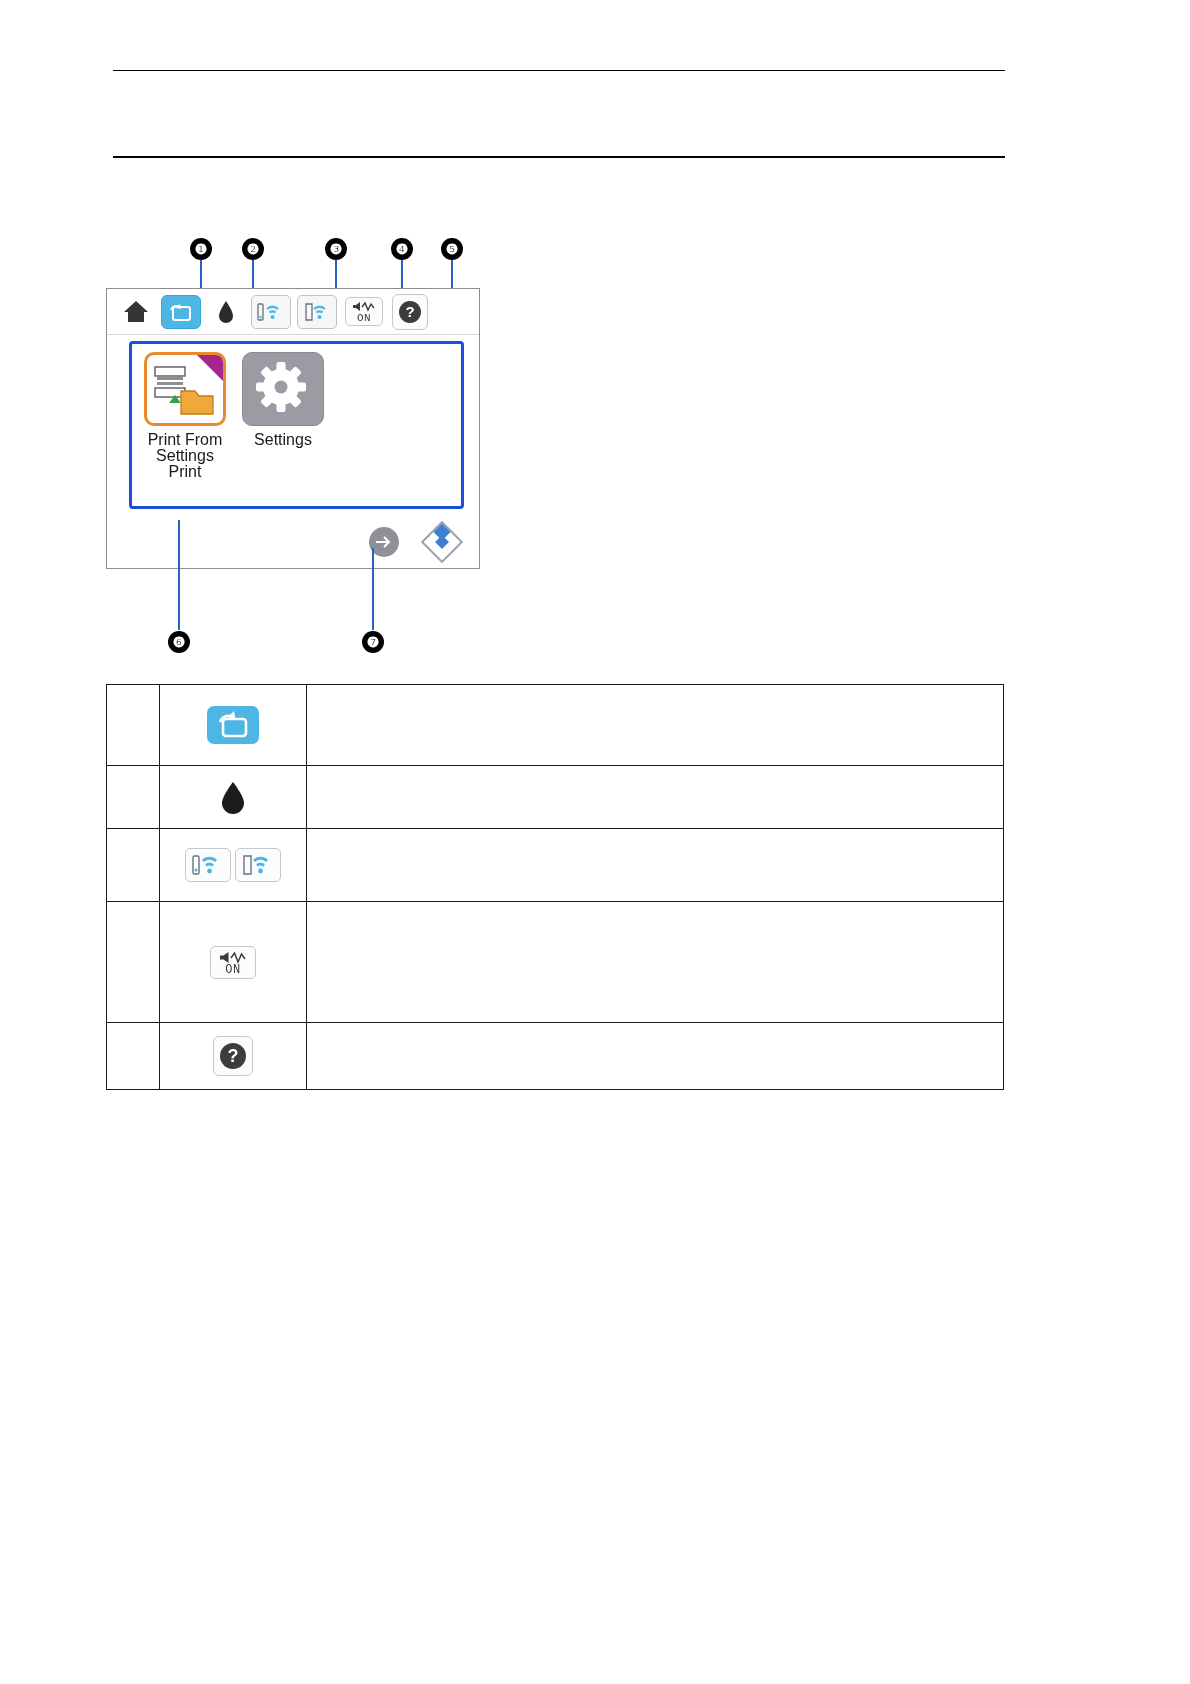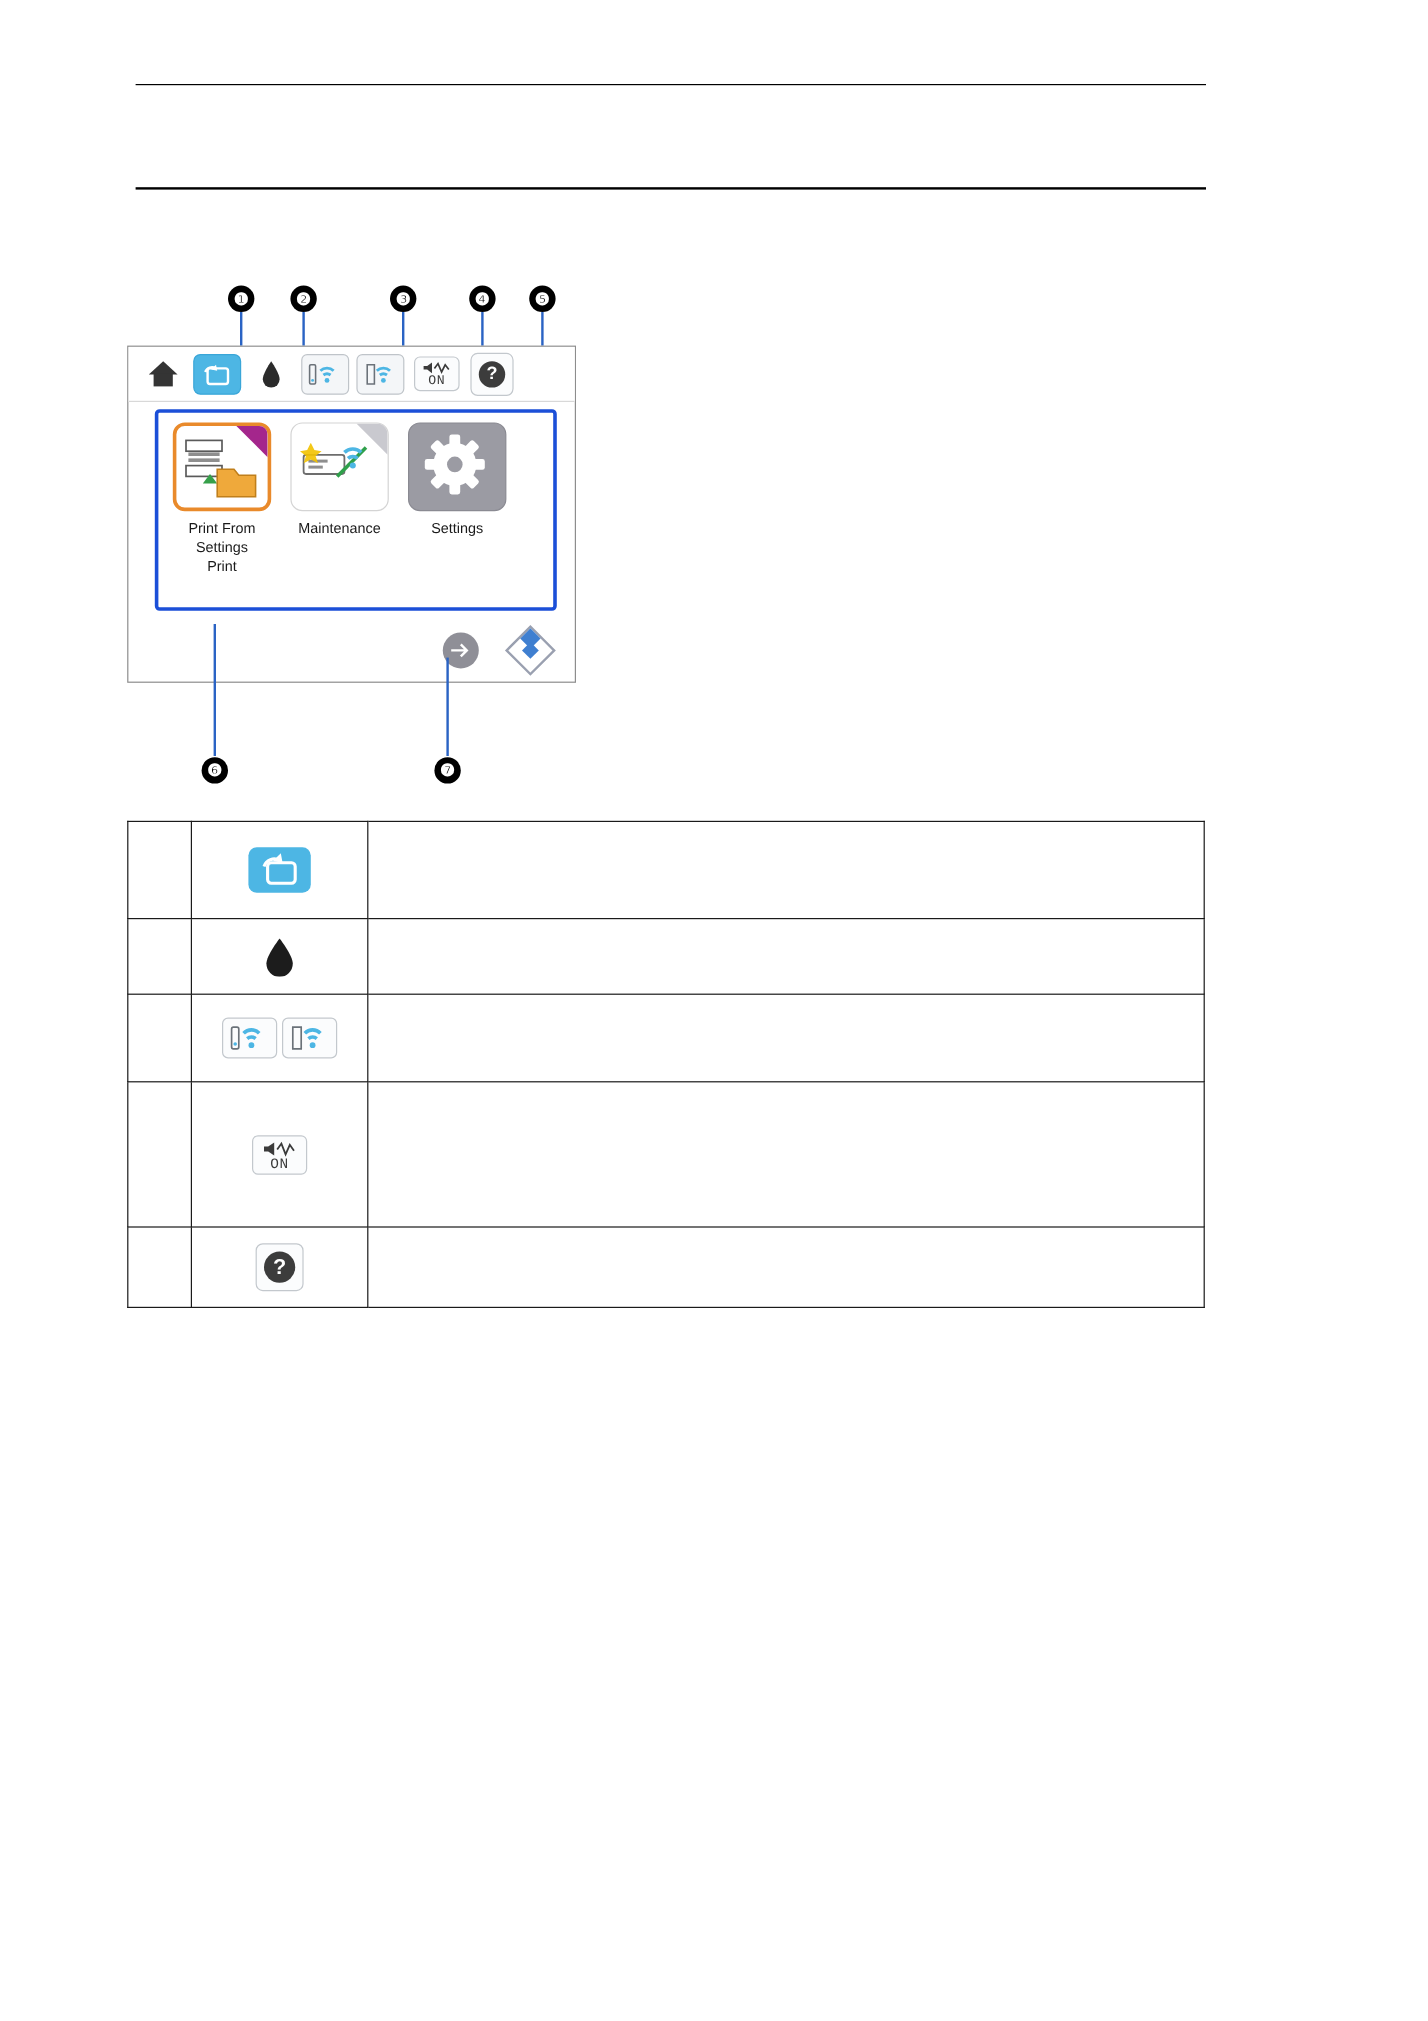--- a/index.html
+++ b/index.html
@@ -152,21 +152,21 @@
     right: 0; top: 0;
     width: 0; height: 0;
     border-top: 26px solid #a4268c;
     border-left: 26px solid transparent;
   }
   .corner.gray {
     border-top-color: #c9c9cf;
   }
   .tile-label {
     margin-top: 6px;
-    font-size: 12px;
+    font-size: 16px;
     line-height: 16px;
     text-align: center;
     color: #1a1a1a;
     font-family: "Liberation Sans", sans-serif;
   }
 
   .lcd-bottom {
     position: absolute;
     left: 0;
     bottom: 0;
@@ -372,36 +372,20 @@
             <path d="M34 36 h14 l4 5 h14 v18 h-32 z" fill="#efa93b" stroke="#c07f1b" stroke-width="1.3"></path>
           </svg>
         </div>
         <div class="tile-label">
           <span>Print From</span><br>
           <span>Settings</span><br>
           <span>Print</span>
         </div>
       </div>
 
-      <div class="tile">
-        <div class="tile-img plain">
-          <div class="corner gray"></div>
-          <svg width="76" height="68" viewBox="0 0 76 68">
-            <rect x="10" y="26" width="34" height="16" rx="2" fill="#ffffff" stroke="#6d6d6d" stroke-width="1.5"></rect>
-            <rect x="14" y="30" width="16" height="2.5" fill="#8e8e8e"></rect>
-            <rect x="14" y="35" width="12" height="2.5" fill="#8e8e8e"></rect>
-            <path d="M16 16 l3 6 l6 1 l-5 4 l2 6 l-6 -3 l-6 3 l2 -6 l-5 -4 l6 -1 z" fill="#f2c200" opacity="0.9"></path>
-            <path d="M38 44 L62 20" stroke="#2fa04a" stroke-width="3"></path>
-            <path d="M44 24 a10 10 0 0 1 14 0" fill="none" stroke="#4db6e4" stroke-width="3"></path>
-            <path d="M47 29 a6 6 0 0 1 8 0" fill="none" stroke="#4db6e4" stroke-width="3"></path>
-            <circle cx="51" cy="35" r="2.5" fill="#4db6e4"></circle>
-          </svg>
-        </div>
-        <div class="tile-label">Maintenance</div>
-      </div>
 
       <div class="tile">
         <div class="tile-img gray">
           <svg width="76" height="68" viewBox="0 0 76 68">
             <g transform="translate(38,34)">
               <circle r="18" fill="#ffffff"></circle>
               <g fill="#ffffff">
                 <rect x="-4.5" y="-25" width="9" height="10" rx="2"></rect>
                 <rect x="-4.5" y="15" width="9" height="10" rx="2"></rect>
                 <rect x="-25" y="-4.5" width="10" height="9" rx="2"></rect>

